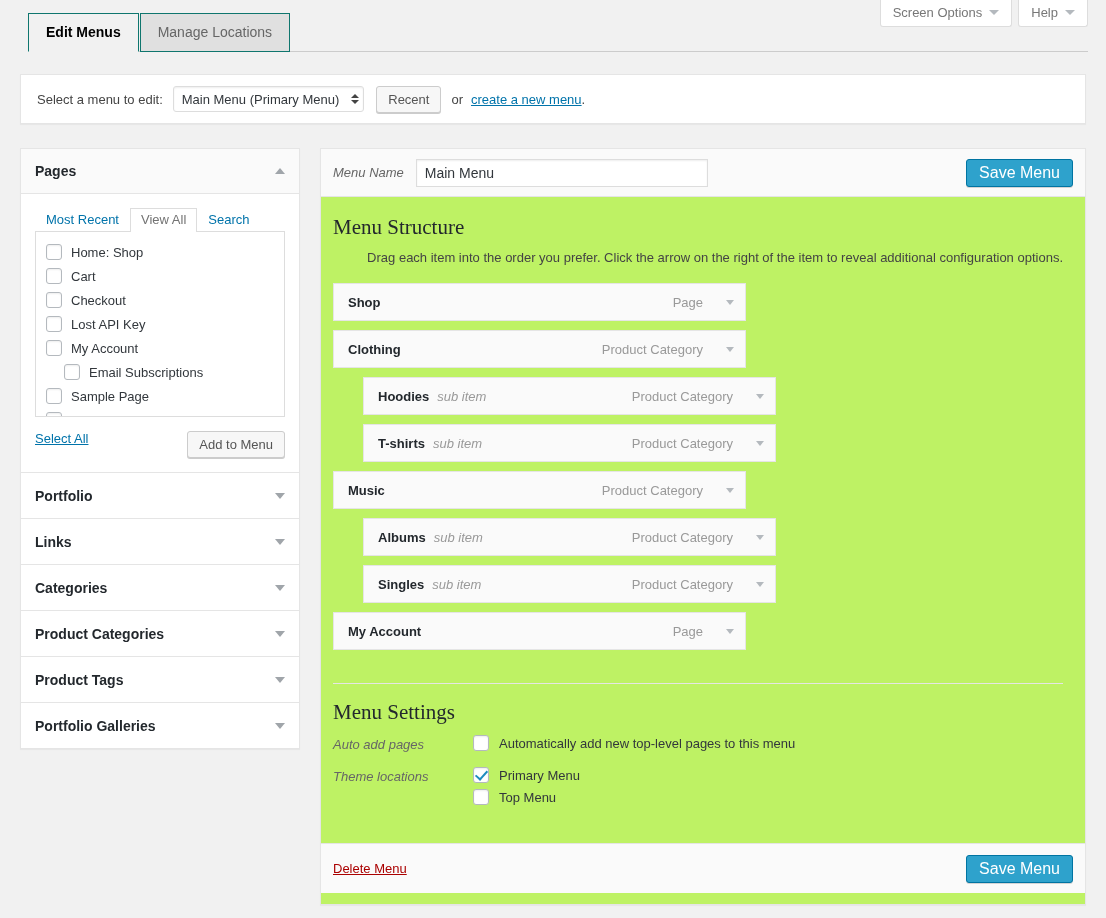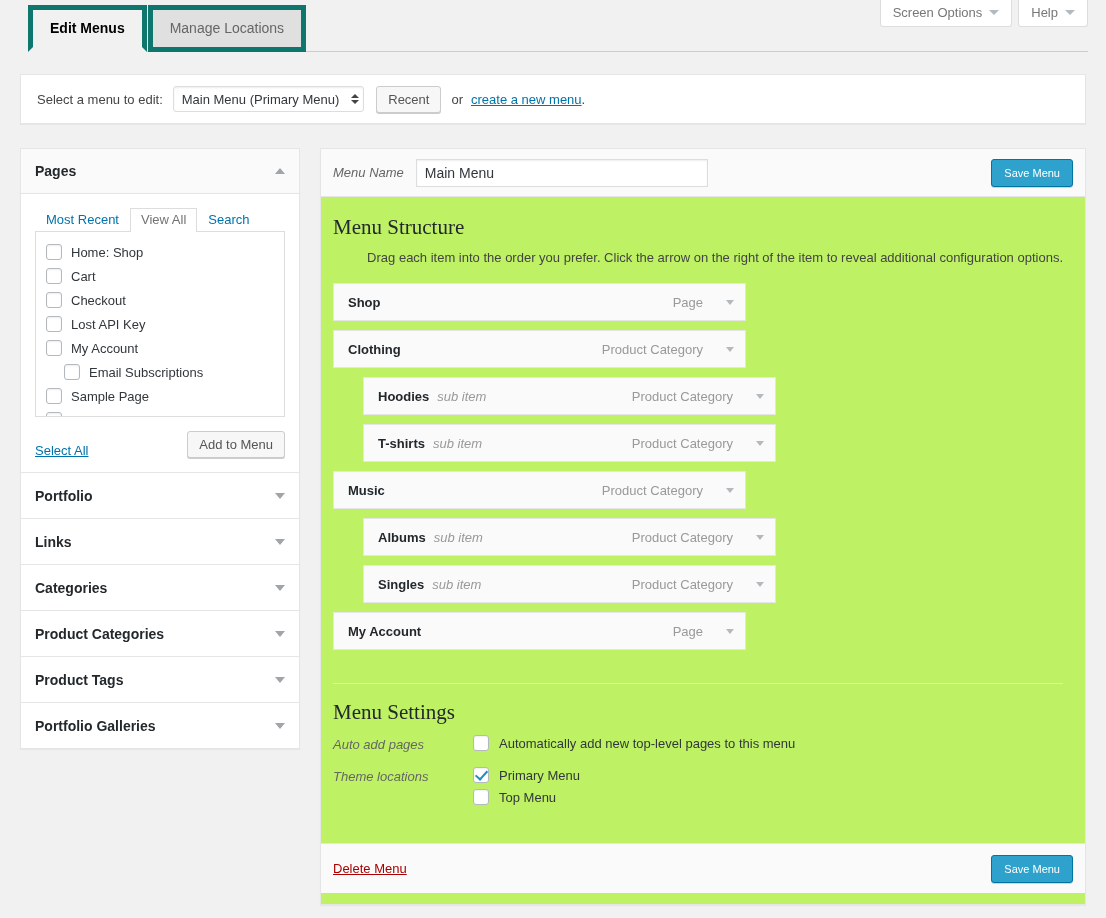--- a/index.html
+++ b/index.html
@@ -41,21 +41,21 @@
   .tabs {
     position: absolute; top: 10px; left: 28px;
     display: flex; align-items: flex-end;
     border-bottom: 1px solid #ccc;
     width: 1060px;
     height: 42px;
   }
   .tab {
     padding: 9px 17px 10px 17px;
     font-size: 14px;
-    border: 5px solid #0f766e;
+    border: 1px solid #0f766e;
     background: #e0e0e0;
     color: #666;
     margin-right: 1px;
     position: relative;
     bottom: -1px;
     cursor: pointer;
     line-height: 1.3;
   }
   .tab.active {
     background: #f1f1f1;
@@ -195,21 +195,21 @@
   .cb.checked::after {
     content: "";
     position: absolute;
     left: 4px; top: 0px;
     width: 5px; height: 10px;
     border: solid #1e8cbe;
     border-width: 0 2px 2px 0;
     transform: rotate(42deg);
   }
   .list-actions {
-    display: flex; align-items: flex-end; justify-content: space-between;
+    display: flex; align-items: flex-start; justify-content: space-between;
     margin-top: 14px;
   }
 
   
   .main {
     position: absolute; top: 148px; left: 320px;
     width: 766px;
     background: #bef264;
     border: 1px solid #e5e5e5;
     box-shadow: 0 1px 1px rgba(0,0,0,.04);
@@ -238,21 +238,21 @@
     color: #32373c;
     font-family: "Liberation Sans", sans-serif;
     box-shadow: 0 1px 2px rgba(0,0,0,.07) inset;
     outline: none;
   }
   .btn-primary {
     background: #2ea2cc;
     border: 1px solid #0074a2;
     border-radius: 3px;
     color: #fff;
-    font-size: 11px;
+    font-size: 16px;
     height: 28px;
     padding: 0 12px;
     margin-left: auto;
     cursor: pointer;
     box-shadow: 0 1px 0 rgba(0,0,0,.15);
     font-family: "Liberation Sans", sans-serif;
   }
 
   .main-body { padding: 18px 22px 0 12px; }
   h2.sec {

